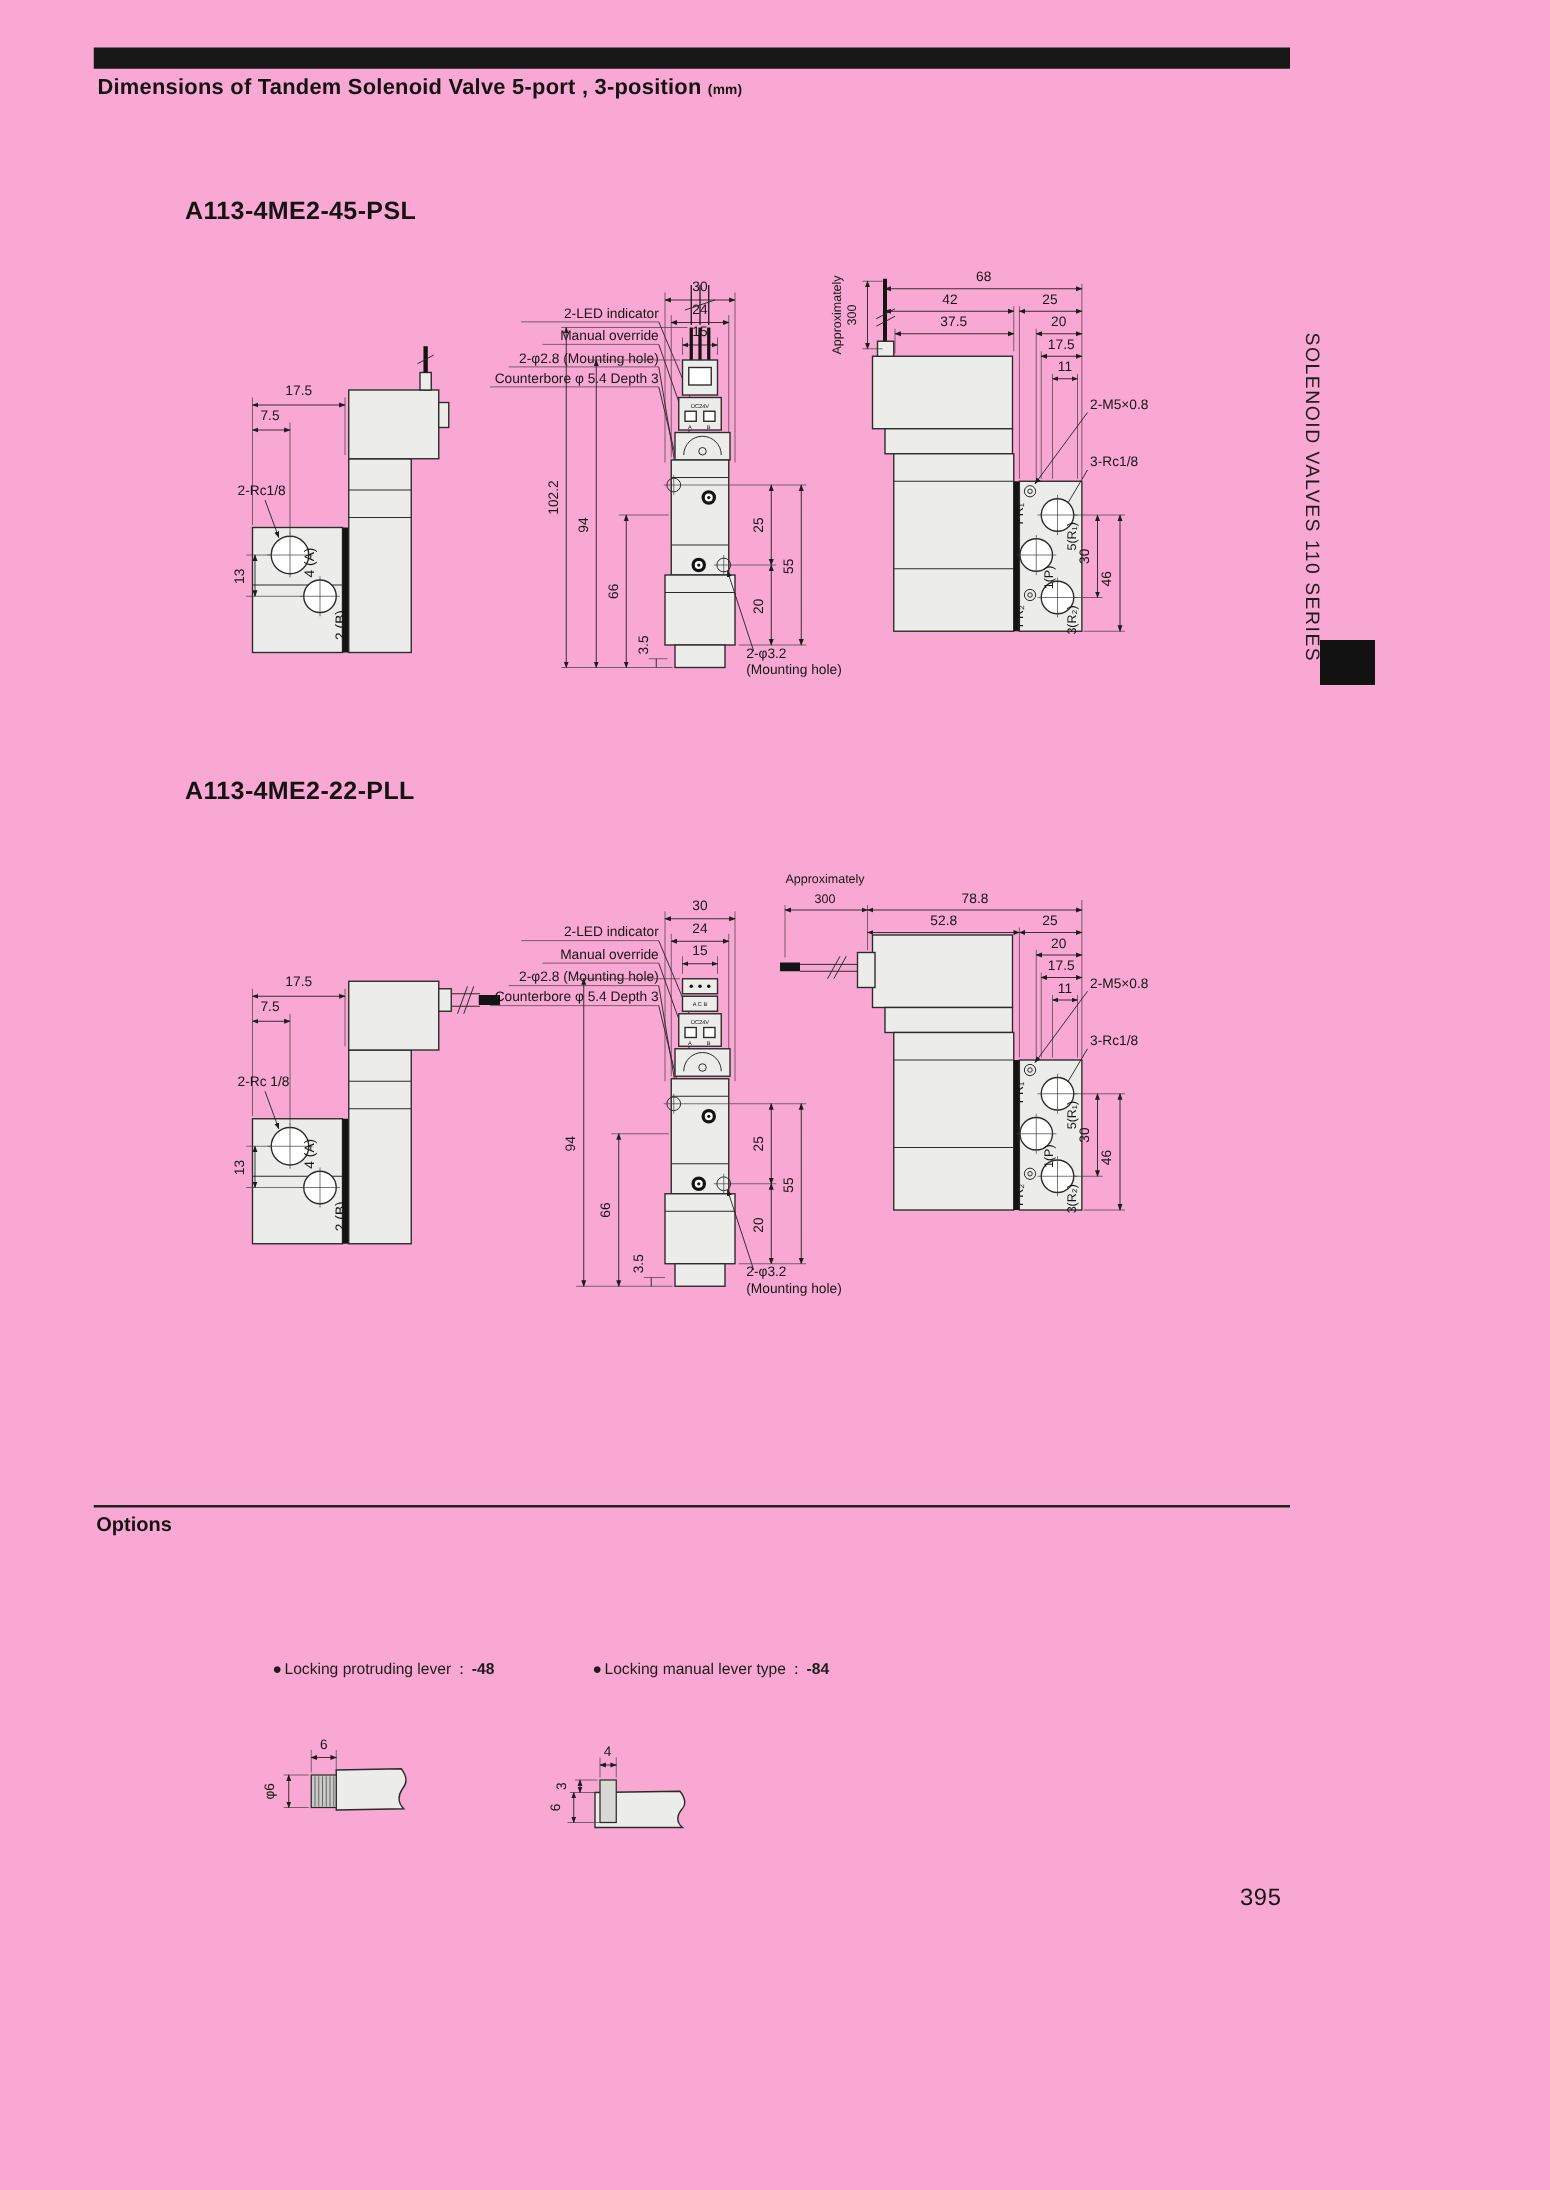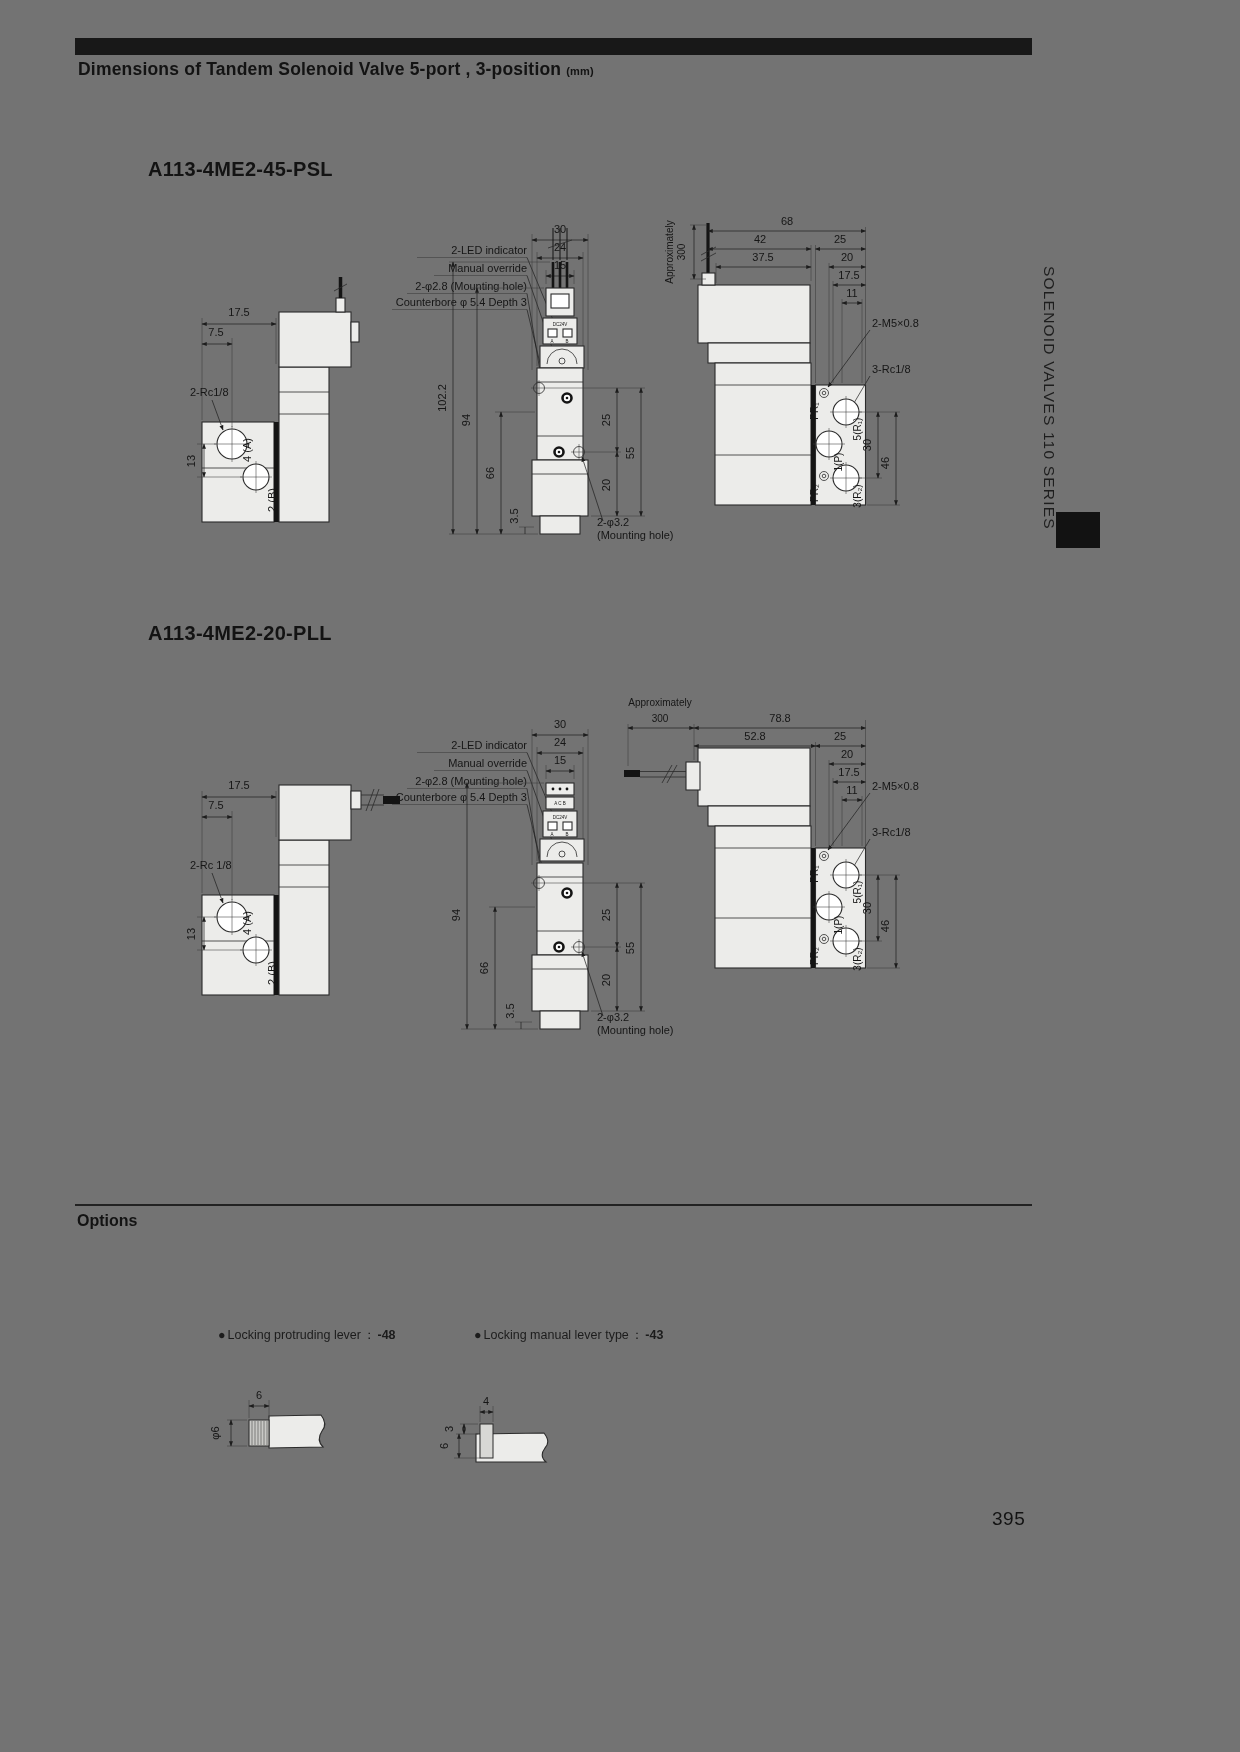--- a/index.html
+++ b/index.html
@@ -1,17 +1,17 @@
 <!DOCTYPE html>
 <html><head>
 <meta charset="utf-8">
 <style>
 *{margin:0;padding:0;box-sizing:border-box}
 html,body{background:#9a9a9a}
-.page{position:relative;width:1240px;height:1752px;background:#737373;font-family:"Liberation Sans",sans-serif;color:#131313;overflow:hidden;margin:0 auto}
+.page{position:relative;width:1240px;height:1752px;background:#f9a8d4;font-family:"Liberation Sans",sans-serif;color:#131313;overflow:hidden;margin:0 auto}
 .header-bar{position:absolute;left:75px;top:38px;width:957px;height:17px;background:#181818}
 .doc-title{position:absolute;left:78px;top:59px;font-size:17.5px;font-weight:bold;letter-spacing:.2px}
 .doc-title .unit{font-size:11px;font-weight:bold;margin-left:5px}
 .model-title{position:absolute;font-size:20px;font-weight:bold;letter-spacing:.3px}
 .side-series{position:absolute;left:1040px;top:266px;writing-mode:vertical-rl;font-size:15.5px;color:#1d1d1d;letter-spacing:1.2px;white-space:nowrap}
 .side-black-tab{position:absolute;left:1056px;top:512px;width:44px;height:36px;background:#121212}
 svg.view{position:absolute;overflow:visible}
 svg text{font-family:"Liberation Sans",sans-serif;font-size:11px;fill:#161616}
 svg text.sm{font-size:10px}
 svg text.tiny{font-size:4.5px}
@@ -281,21 +281,21 @@
       <line class="xl" x1="239" y1="197" x2="280" y2="197"></line>
       <line class="xl" x1="239" y1="263" x2="262" y2="263"></line>
       <line class="xl" x1="247" y1="290" x2="280" y2="290"></line>
       <line class="dl" x1="258" y1="197" x2="258" y2="263" marker-start="url(#ar)" marker-end="url(#ar)"></line>
       <text transform="rotate(-90 251 230)" x="251" y="230" text-anchor="middle">30</text>
       <line class="dl" x1="276" y1="197" x2="276" y2="290" marker-start="url(#ar)" marker-end="url(#ar)"></line>
       <text transform="rotate(-90 269 248)" x="269" y="248" text-anchor="middle">46</text>
     </g>
   </svg>
 
-  <div class="model-title" style="left:148px;top:622px">A113-4ME2-20-PLL</div>
+  <div class="model-title" style="left:148px;top:622px">A113-4ME2-22-PLL</div>
 
   <svg class="view" style="left:190px;top:745px" width="212" height="262" viewBox="0 0 212 262">
     <g>
       <rect class="ol" x="12" y="150" width="72" height="100"></rect>
       <line class="il" x1="12" y1="196" x2="84" y2="196"></line>
       <rect x="84" y="150" width="5" height="100" fill="#141414"></rect>
       <rect class="ol" x="89" y="95" width="50" height="155"></rect>
       <line class="il" x1="89" y1="120" x2="139" y2="120"></line>
       <line class="il" x1="89" y1="142" x2="139" y2="142"></line>
       <rect class="ol" x="89" y="40" width="72" height="55"></rect>
@@ -529,21 +529,21 @@
   <div class="option-item" style="left:218px">
     <span>●</span>
     <span>Locking protruding lever</span>
     <span>：</span>
     <span class="code">-48</span>
   </div>
   <div class="option-item" style="left:474px">
     <span>●</span>
     <span>Locking manual lever type</span>
     <span>：</span>
-    <span class="code">-43</span>
+    <span class="code">-84</span>
   </div>
 
   <svg class="view" style="left:205px;top:1388px" width="135" height="85" viewBox="0 0 135 85">
     <path class="ol" d="M64,28 L116,27 q7,9 1,16 q-6,9 1,16 L64,60 Z"></path>
     <g>
       <rect x="44" y="32" width="20" height="26" fill="#c9c9c6" stroke="#2b2b2b" stroke-width="1"></rect>
       <line class="xl" x1="47" y1="33" x2="47" y2="57"></line>
         <line class="xl" x1="50" y1="33" x2="50" y2="57"></line>
       <line class="xl" x1="53" y1="33" x2="53" y2="57"></line>
         <line class="xl" x1="56" y1="33" x2="56" y2="57"></line>

